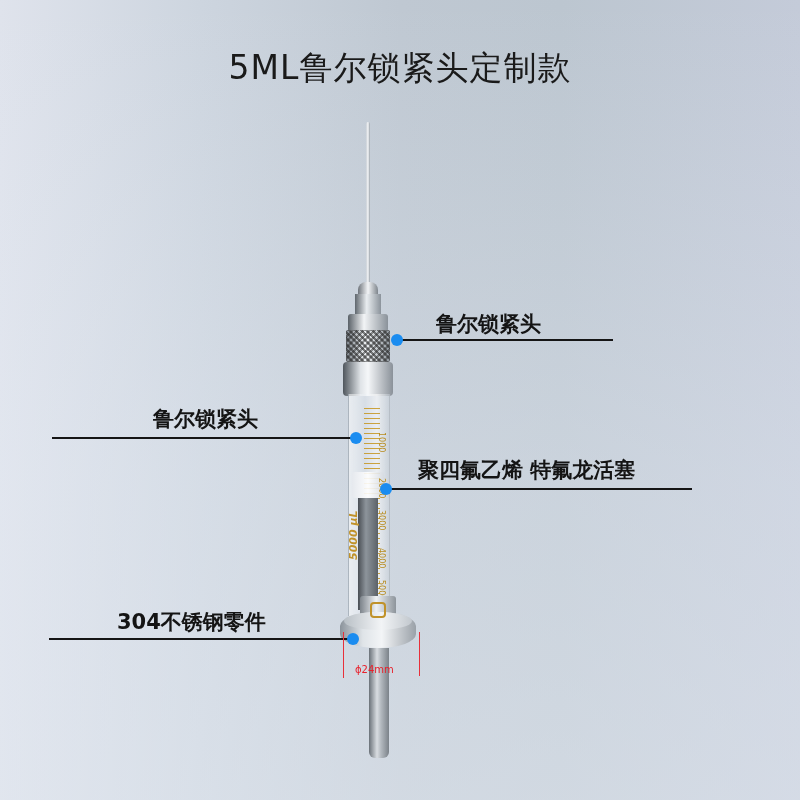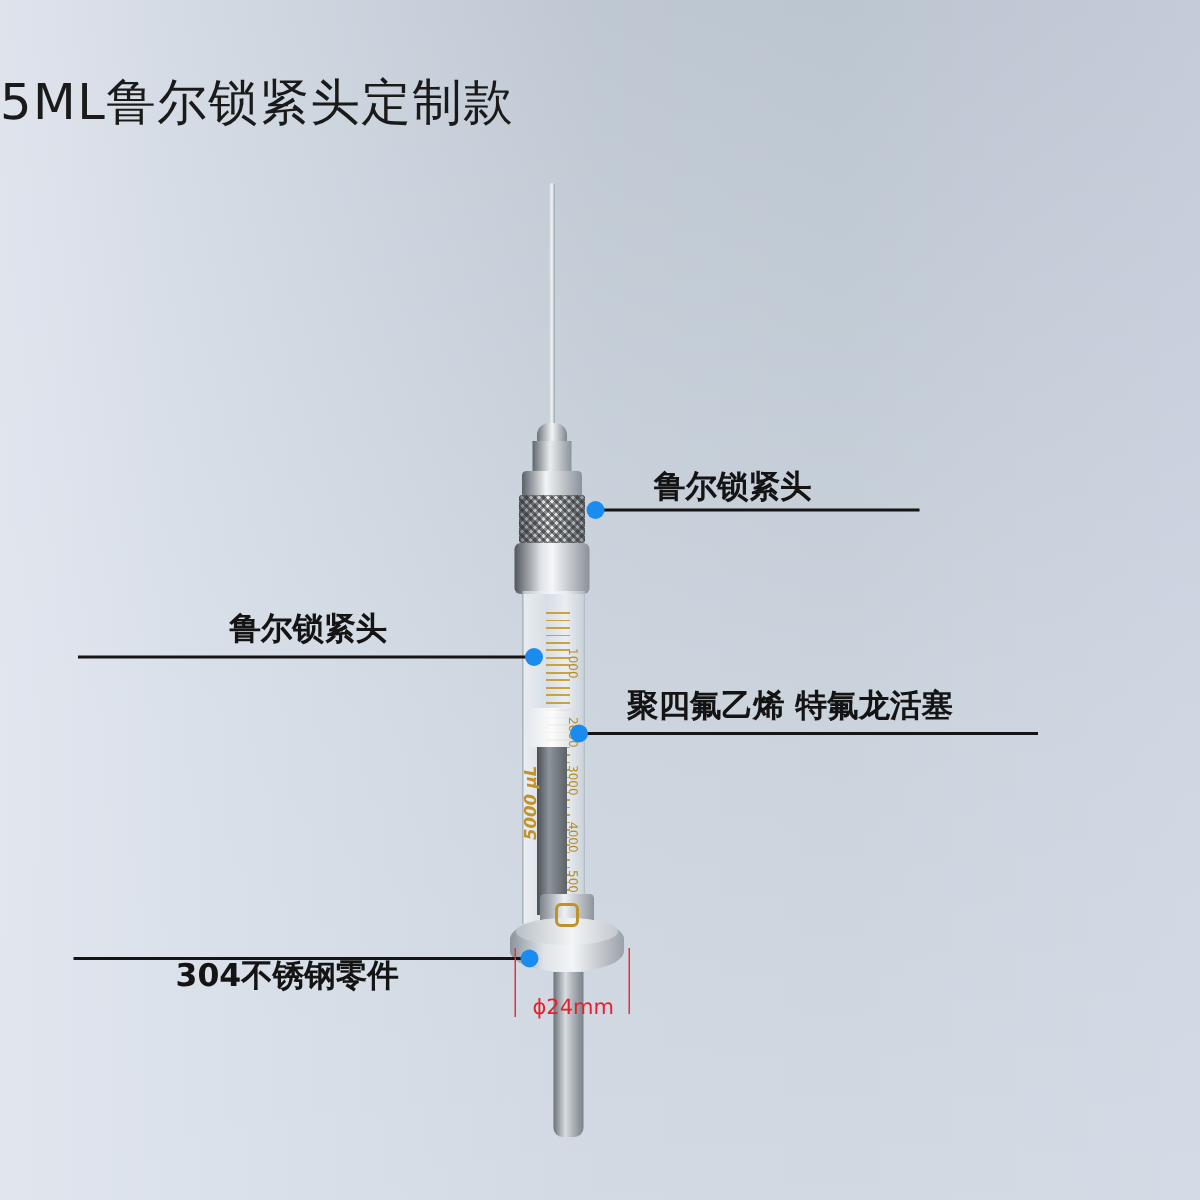--- a/index.html
+++ b/index.html
@@ -6,21 +6,21 @@
   body {
     width:800px; height:800px; overflow:hidden; position:relative;
     background: linear-gradient(90deg, #dfe3ec 0%, #cdd5df 25%, #bfc8d2 50%, #bcc6d0 70%, #c4cbd9 100%);
     font-family: "DejaVu Sans", "Liberation Sans", sans-serif;
   }
   .bg-fade {
     position:absolute; left:0; top:0; width:800px; height:800px;
     background: linear-gradient(180deg, rgba(255,255,255,0) 0%, rgba(230,236,244,0.35) 60%, rgba(226,232,240,0.55) 100%);
   }
   .title {
-    position:absolute; left:0; width:800px; top:46px; 
+    position:absolute; left:0; width:800px; top:46px; text-align:center;
     font-size:33px; color:#1a1a1a; letter-spacing:1px;
   }
   .callout-text { position:absolute; font-size:21px; color:#141414; white-space:nowrap;font-weight:bold; }
   .callout-line { position:absolute; height:2px; background:#151515; }
   .dot { position:absolute; width:12px; height:12px; border-radius:50%; background:#1a8cf0; }
 
   
   .needle {
     position:absolute; left:366px; top:122px; width:4px; height:170px;
     background: linear-gradient(90deg,#c9ced4,#f4f6f8,#9aa2aa);
@@ -98,21 +98,21 @@
     position:absolute; left:360px; top:596px; width:36px; height:30px;
     background: linear-gradient(90deg,#7d848b,#eef1f4 45%,#8d949b);
     border-radius:3px;
   }
   .rod-bottom {
     position:absolute; left:369px; top:648px; width:20px; height:110px;
     background: linear-gradient(90deg,#6a7178,#d9dde1 40%,#b3b9bf 60%,#7b8289);
     border-radius:0 0 6px 6px;
   }
   .dim-line { position:absolute; width:1px; background:#e8303a; }
-  .dim-text { position:absolute; font-size:14px; color:#e8202b; white-space:nowrap; }
+  .dim-text { position:absolute; font-size:10px; color:#e8202b; white-space:nowrap; }
 </style>
 </head>
 <body>
 
 <div class="bg-fade"></div>
 
 <div class="title">5ML鲁尔锁紧头定制款</div>
 
 <div>
   <div class="needle"></div>
@@ -145,19 +145,19 @@
 <div class="dot" style="left:391px;top:334px;"></div>
 
 <div class="callout-text" style="left:153px;top:405px;">鲁尔锁紧头</div>
 <div class="callout-line" style="left:52px;top:437px;width:302px;"></div>
 <div class="dot" style="left:350px;top:432px;"></div>
 
 <div class="callout-text" style="left:418px;top:456px;">聚四氟乙烯 特氟龙活塞</div>
 <div class="callout-line" style="left:388px;top:488px;width:304px;"></div>
 <div class="dot" style="left:380px;top:483px;"></div>
 
-<div class="callout-text" style="left:117px;top:608px;margin-top:28px;">304不锈钢零件</div>
+<div class="callout-text" style="left:117px;top:608px;">304不锈钢零件</div>
 <div class="callout-line" style="left:49px;top:638px;width:302px;"></div>
 <div class="dot" style="left:347px;top:633px;"></div>
 
 <div class="dim-line" style="left:343px;top:632px;height:46px;"></div>
 <div class="dim-line" style="left:419px;top:632px;height:44px;"></div>
 <div class="dim-text" style="left:355px;top:664px;">ϕ24mm</div>
 
 </body></html>

